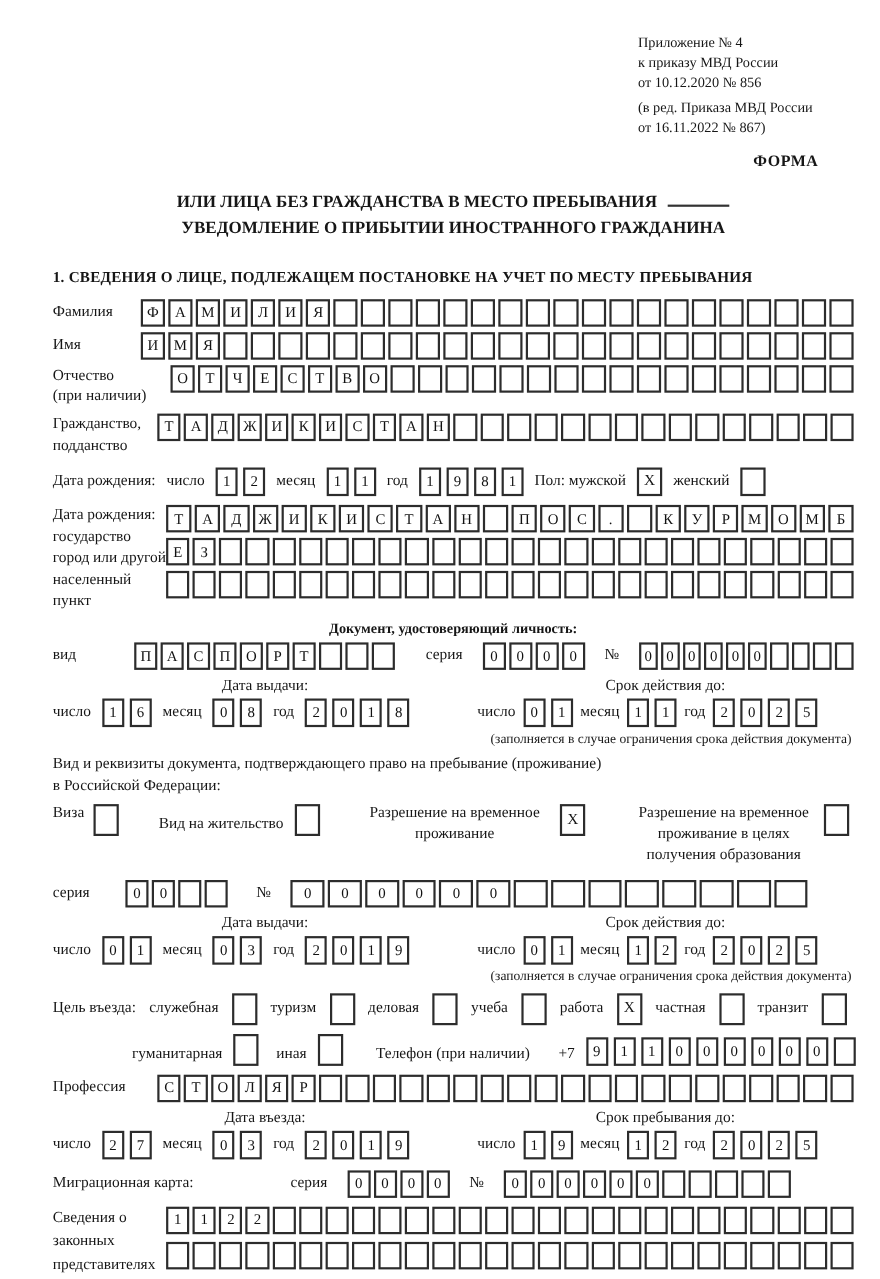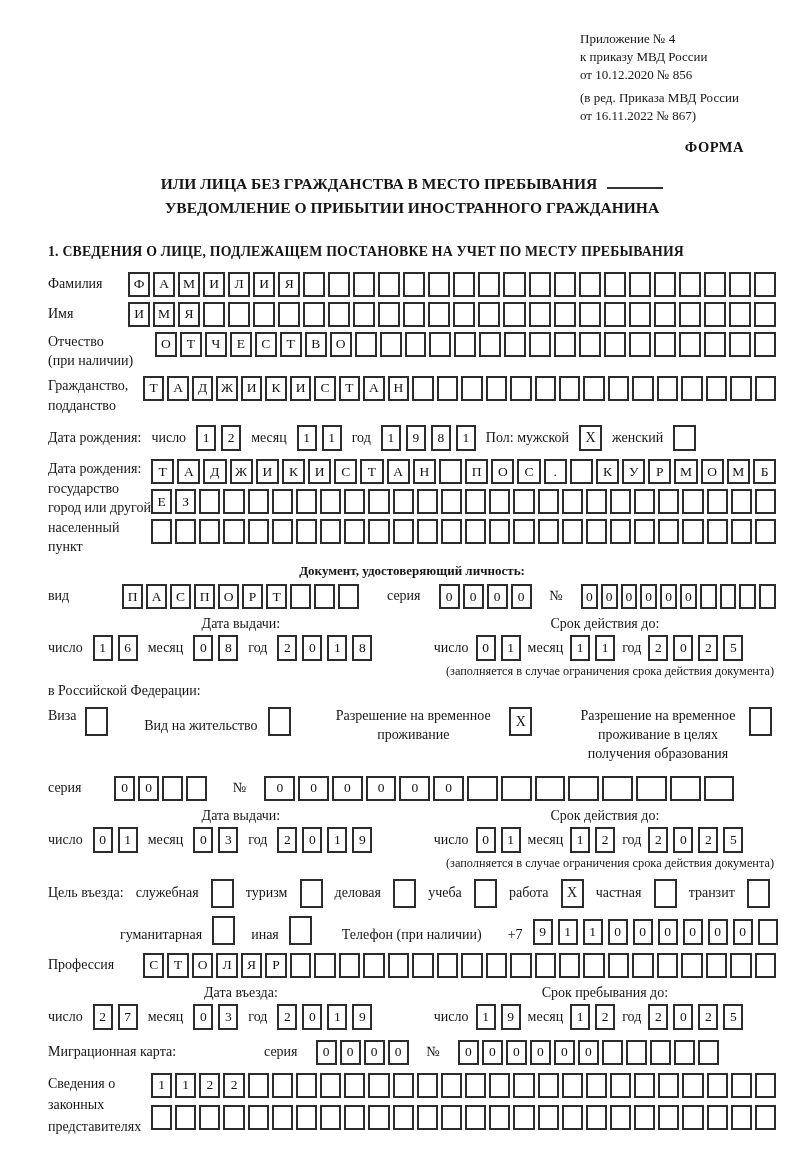--- a/index.html
+++ b/index.html
@@ -417,20 +417,21 @@
             <span class="cell">2</span>
             <span class="cell">0</span>
             <span class="cell">2</span>
             <span class="cell">5</span>
           </span>
       </div>
     </div>
   </div>
   <div class="note-r">(заполняется в случае ограничения срока действия документа)</div>
 
+  <div class="mt8">Вид и реквизиты документа, подтверждающего право на пребывание (проживание)</div>
   <div style="margin-top:4px;">в Российской Федерации:</div>
 
   <div class="row top spread mt8" style="padding-right:4px;">
     <span style="display:flex; gap:8px; align-items:flex-start;">
       <span class="lbl">Виза</span>
       <span class="chk"></span>
     </span>
     <span style="display:flex; gap:10px; align-items:flex-end;">
       <span class="lbl">Вид на жительство</span>
       <span class="chk"></span>

